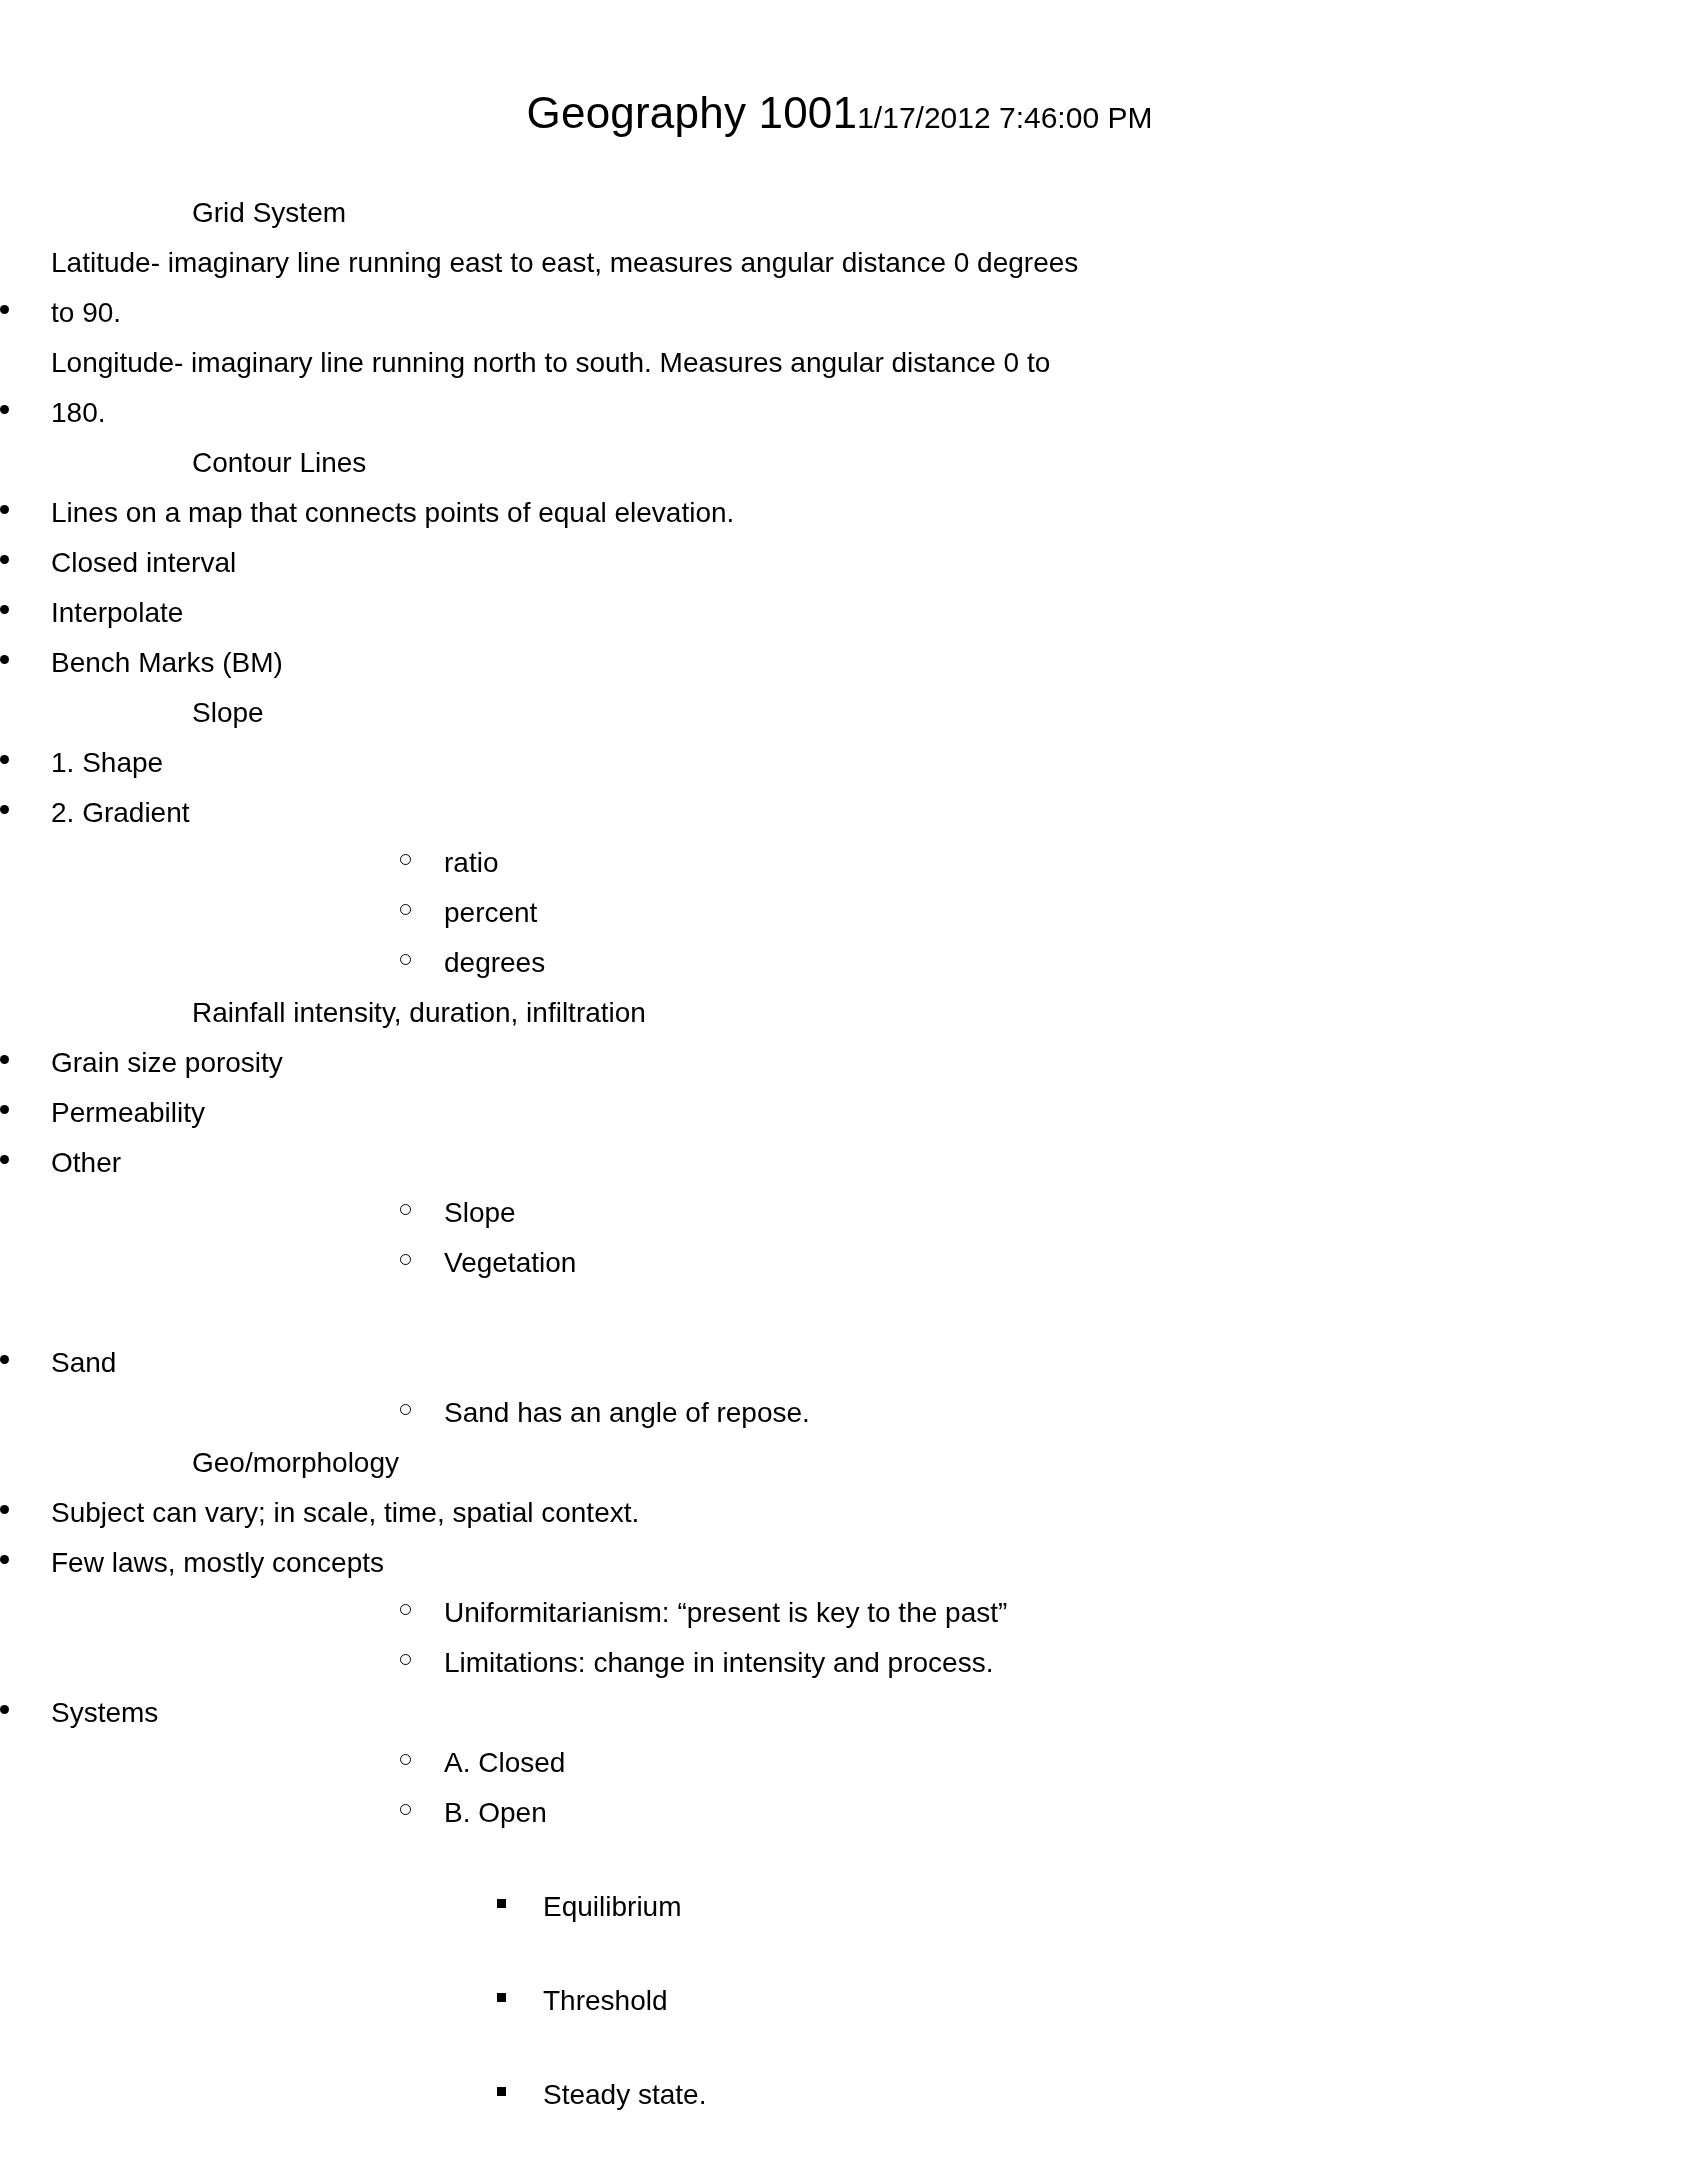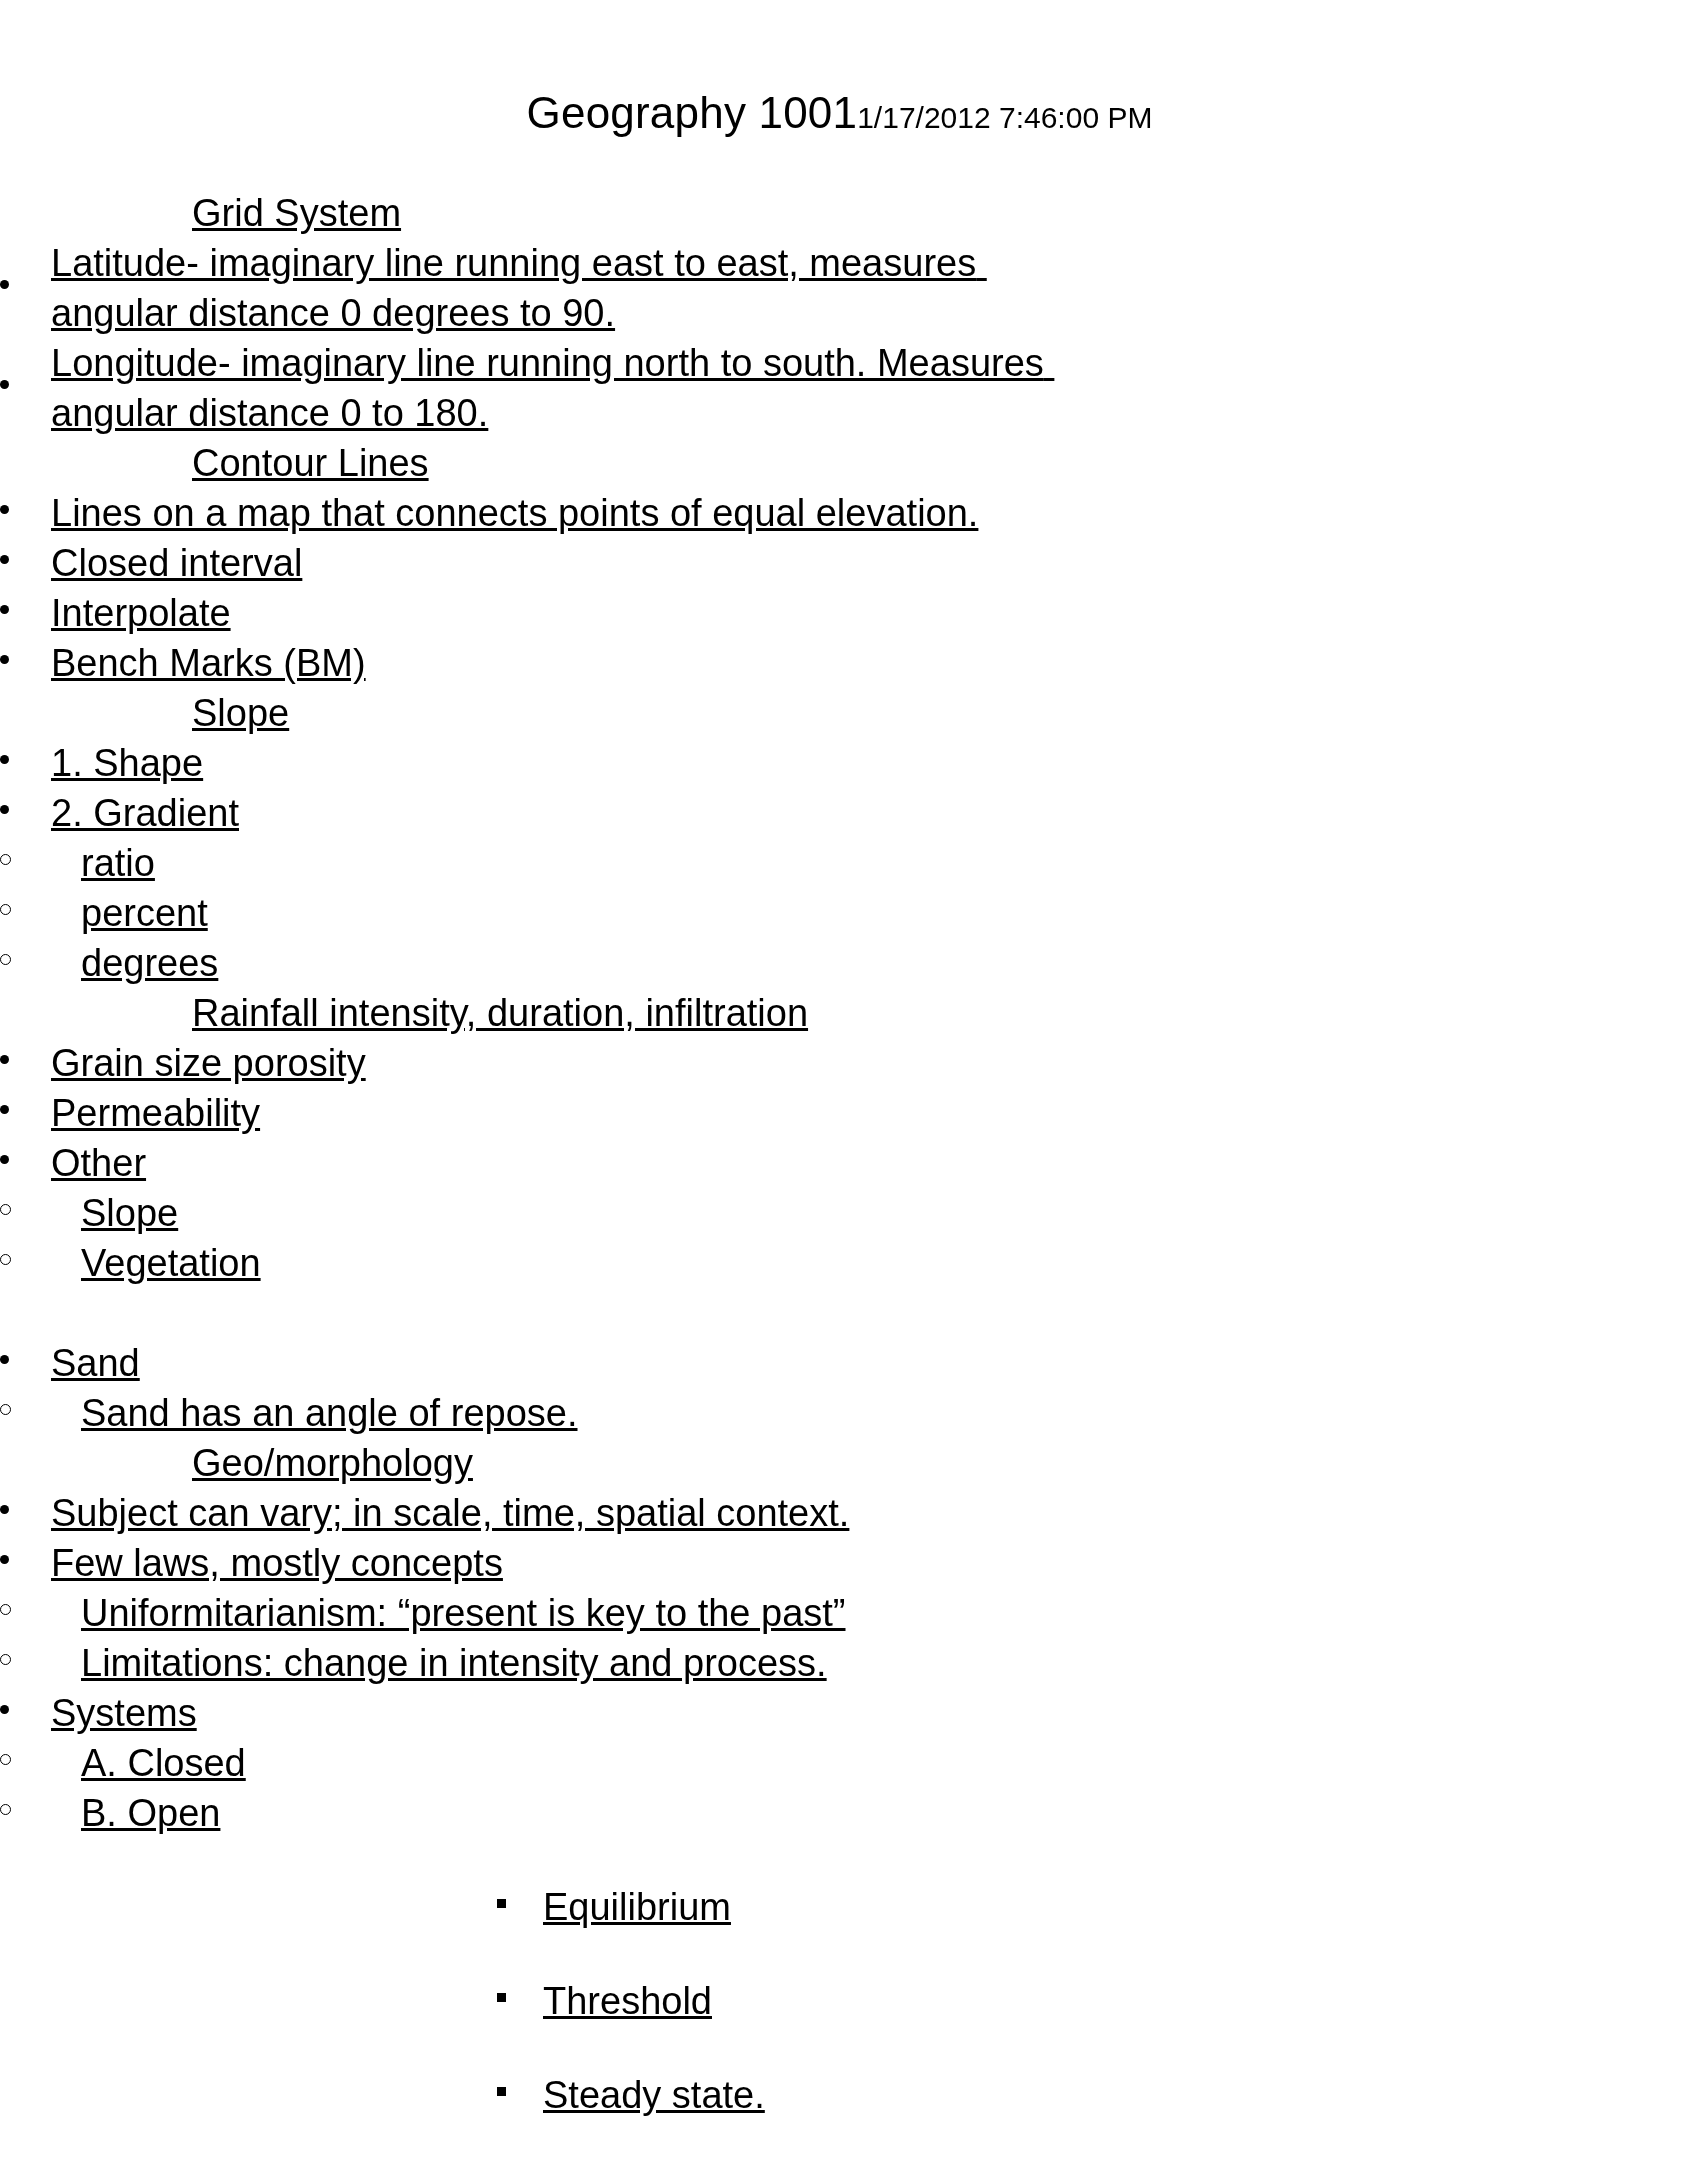--- a/index.html
+++ b/index.html
@@ -54,42 +54,41 @@
   
   .outline {
     position: absolute;
     left: 0;
     top: 188px;
     width: 1683px;
   }
 
   .line {
     display: flex;
-    align-items: center;
-    font-size: 38px;
+    align-items: flex-end;
+    font-size: 28px;
     line-height: 50px;
     min-height: 50px;
     font-weight: 400;
-    text-decoration: underline;
   }
 
   
   .lvl-head {
     padding-left: 192px;
   }
   .lvl-head .text {
     display: block;
   }
 
   
   .lvl-1 {
   }
   
   .lvl-2 {
-    gap: 37px;
+    padding-left: 400px;
   }
   
   .lvl-3 {
     padding-left: 497px;
     margin-top: 44px;
   }
 
   .marker {
     flex: 0 0 auto;
     width: 51px;

